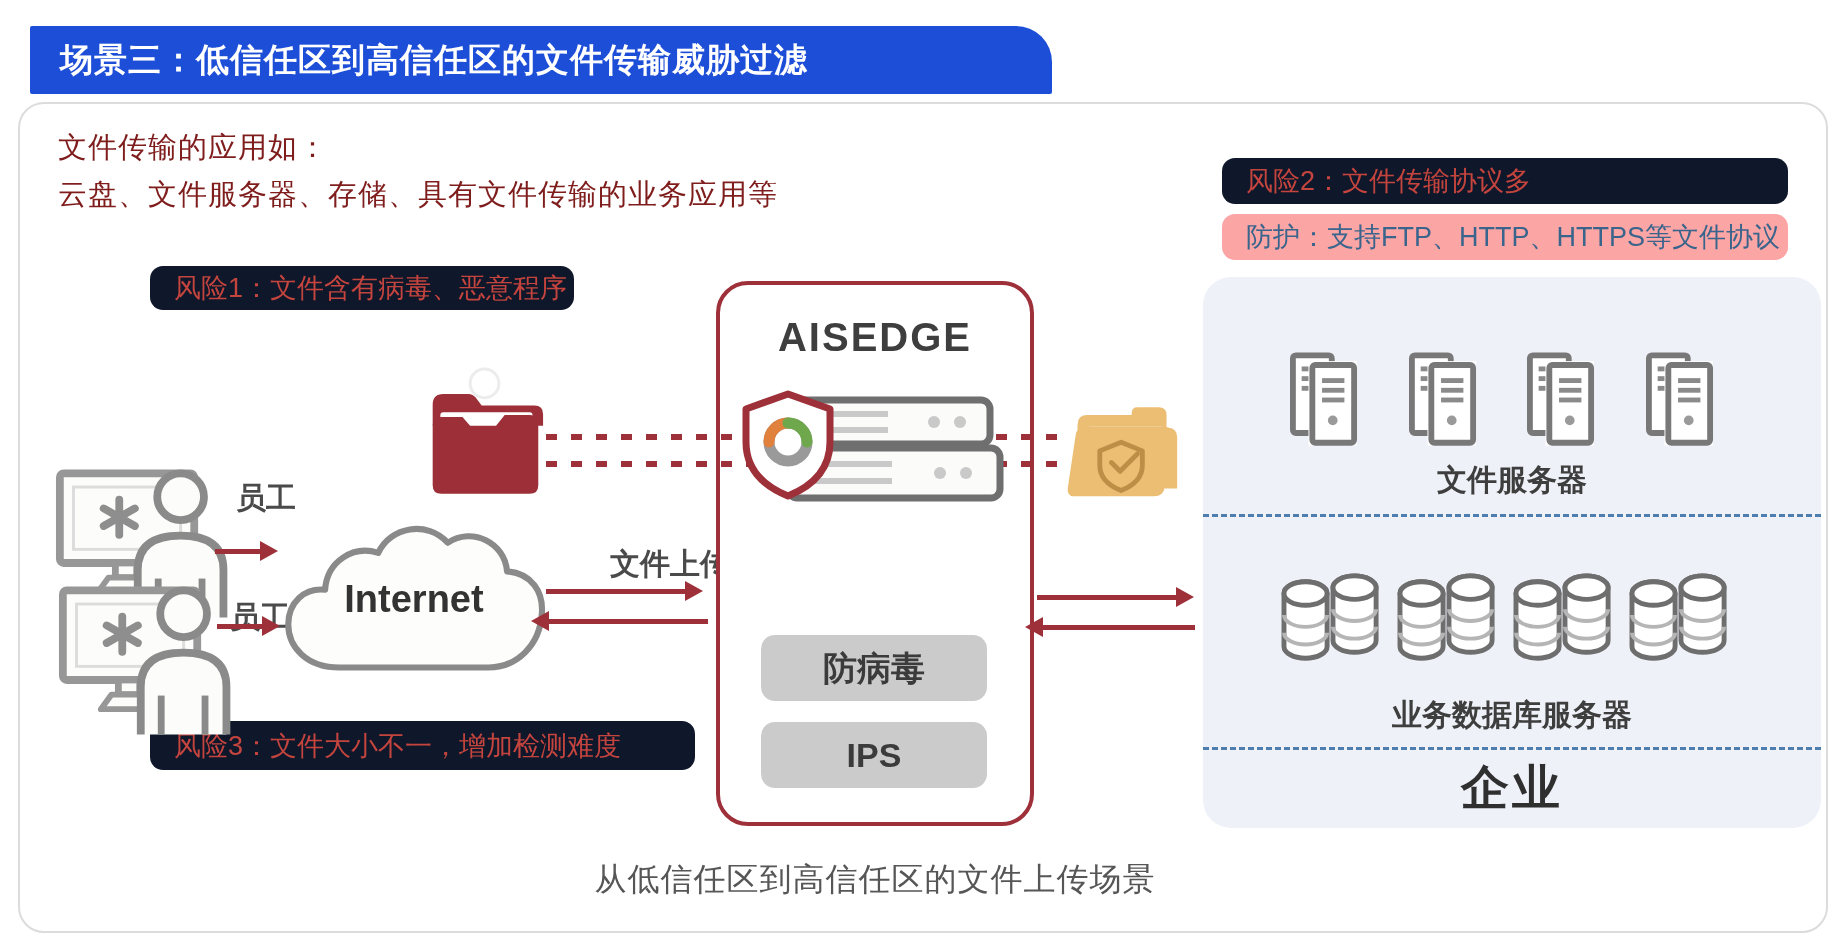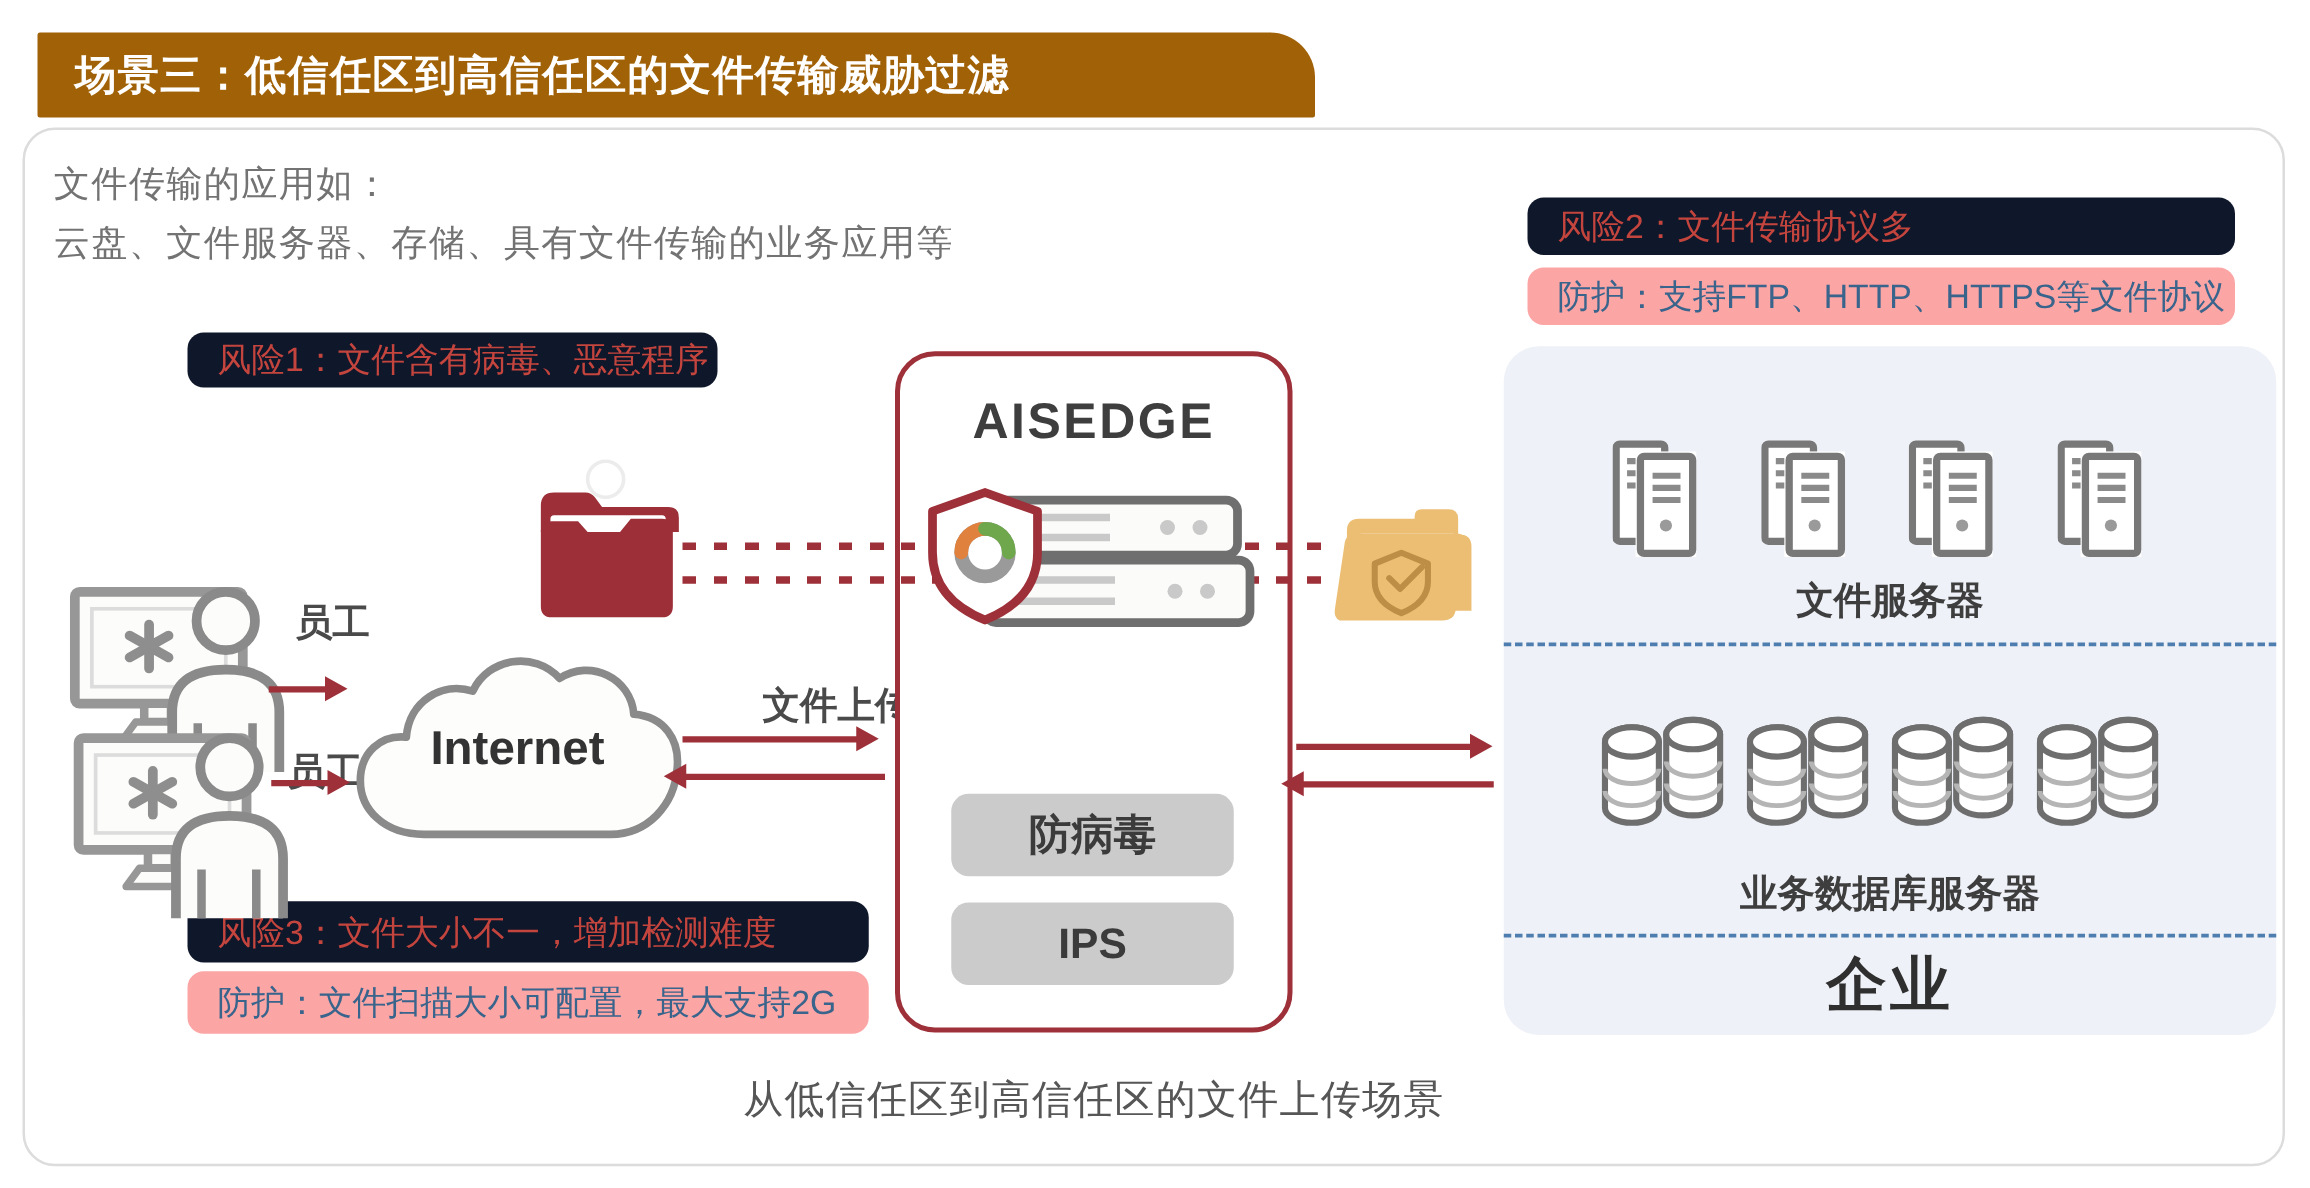--- a/index.html
+++ b/index.html
@@ -3,30 +3,30 @@
 <meta charset="utf-8">
 <style>
   html,body{margin:0;padding:0;background:#fff;}
   #stage{
     position:relative;width:1848px;height:950px;background:#fff;overflow:hidden;
     font-family:"Liberation Sans","DejaVu Sans",sans-serif;
   }
   
   .banner{
     position:absolute;left:30px;top:26px;width:1022px;height:68px;
-    background:#a16207;border-radius:2px 36px 2px 2px;
+    background:#1d4ed8;border-radius:2px 36px 2px 2px;
     color:#fff;font-size:33px;font-weight:bold;line-height:68px;
     padding-left:30px;box-sizing:border-box;letter-spacing:1px;
   }
   
   .panel{
     position:absolute;left:18px;top:102px;width:1810px;height:831px;
     background:#fff;border:2px solid #DCDCDC;border-radius:26px;box-sizing:border-box;
   }
-  .intro{position:absolute;left:43px;font-size:29px;color:#737373;letter-spacing:1px;}
+  .intro{position:absolute;left:58px;font-size:29px;color:#7f1d1d;letter-spacing:1px;}
   .intro.l1{top:128px;}
   .intro.l2{top:175px;}
   
   .pill{
     position:absolute;box-sizing:border-box;border-radius:13px;
     font-size:27px;display:flex;align-items:center;padding:0 24px;white-space:nowrap;
   }
   .pill.risk{background:#0f172a;color:#C4443E;}
   .pill.protect{background:#fca5a5;color:#39648C;}
   
@@ -83,21 +83,20 @@
 
   <div class="panel"></div>
 
   <div class="intro l1">文件传输的应用如：</div>
   <div class="intro l2">云盘、文件服务器、存储、具有文件传输的业务应用等</div>
 
   <div class="pill risk" style="left:150px;top:266px;width:424px;height:44px;">风险1：文件含有病毒、恶意程序</div>
   <div class="pill risk" style="left:1222px;top:158px;width:566px;height:46px;">风险2：文件传输协议多</div>
   <div class="pill protect" style="left:1222px;top:214px;width:566px;height:46px;">防护：支持FTP、HTTP、HTTPS等文件协议</div>
   <div class="pill risk" style="left:150px;top:721px;width:545px;height:49px;">风险3：文件大小不一，增加检测难度</div>
-  <div class="pill protect" style="left:150px;top:777px;width:545px;height:50px;">防护：文件扫描大小可配置，最大支持2G</div>
 
   <svg style="position:absolute;left:55px;top:468px;" width="185" height="152" viewBox="0 0 190 155">
     <rect x="5" y="5" width="138" height="92" rx="4" fill="#FCFCFA" stroke="#979797" stroke-width="8"></rect>
     <rect x="19" y="19" width="110" height="64" fill="none" stroke="#DCDCDC" stroke-width="3"></rect>
     <g stroke="#8E8E8E" stroke-width="8" stroke-linecap="round">
       <line x1="66" y1="32" x2="66" y2="68"></line>
       <line x1="50" y1="41" x2="82" y2="59"></line>
       <line x1="82" y1="41" x2="50" y2="59"></line>
     </g>
     <rect x="62" y="97" width="22" height="15" fill="#FCFCFA" stroke="#979797" stroke-width="7"></rect>

